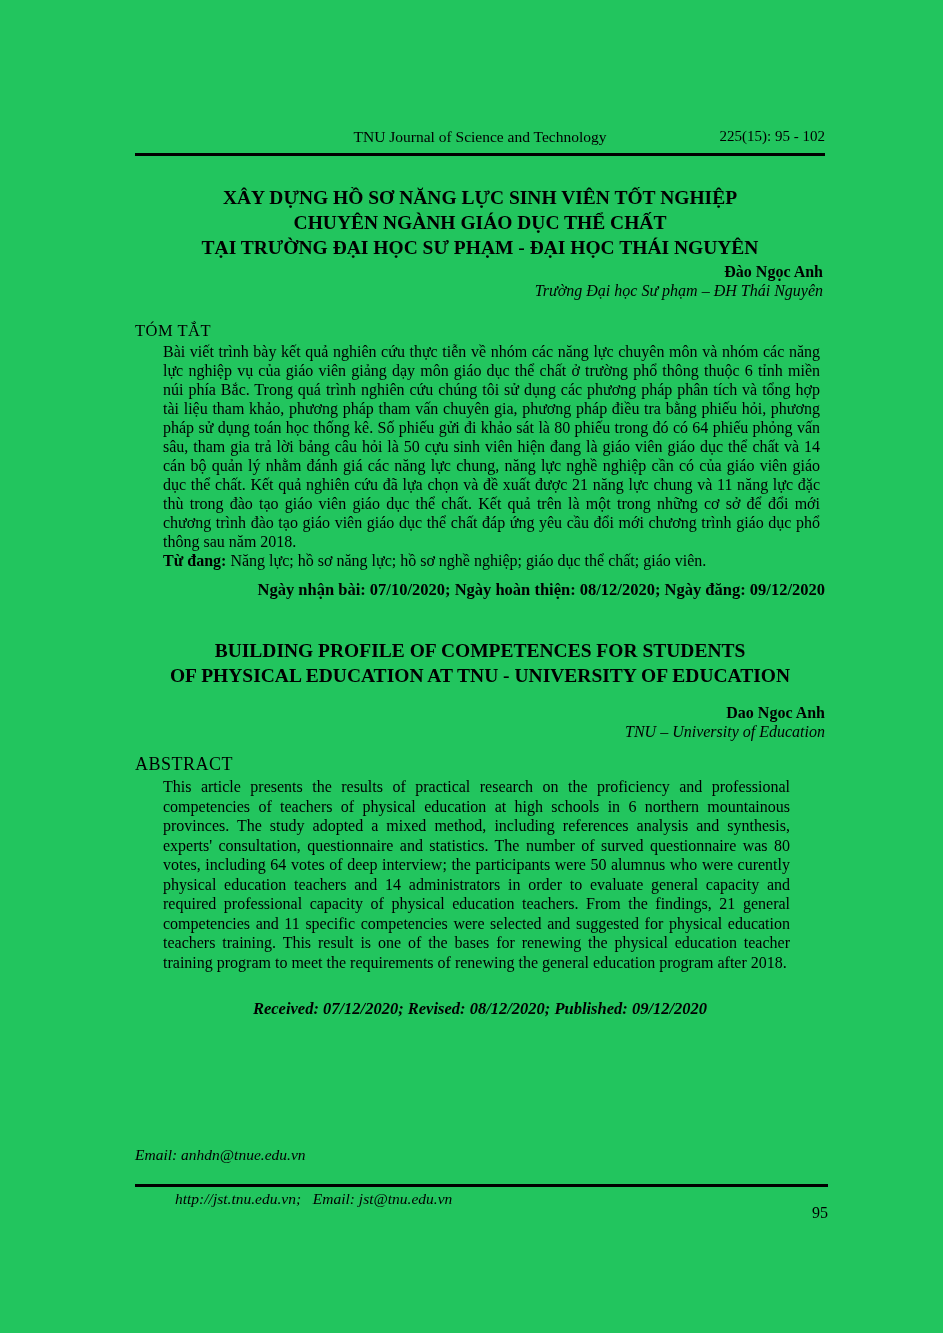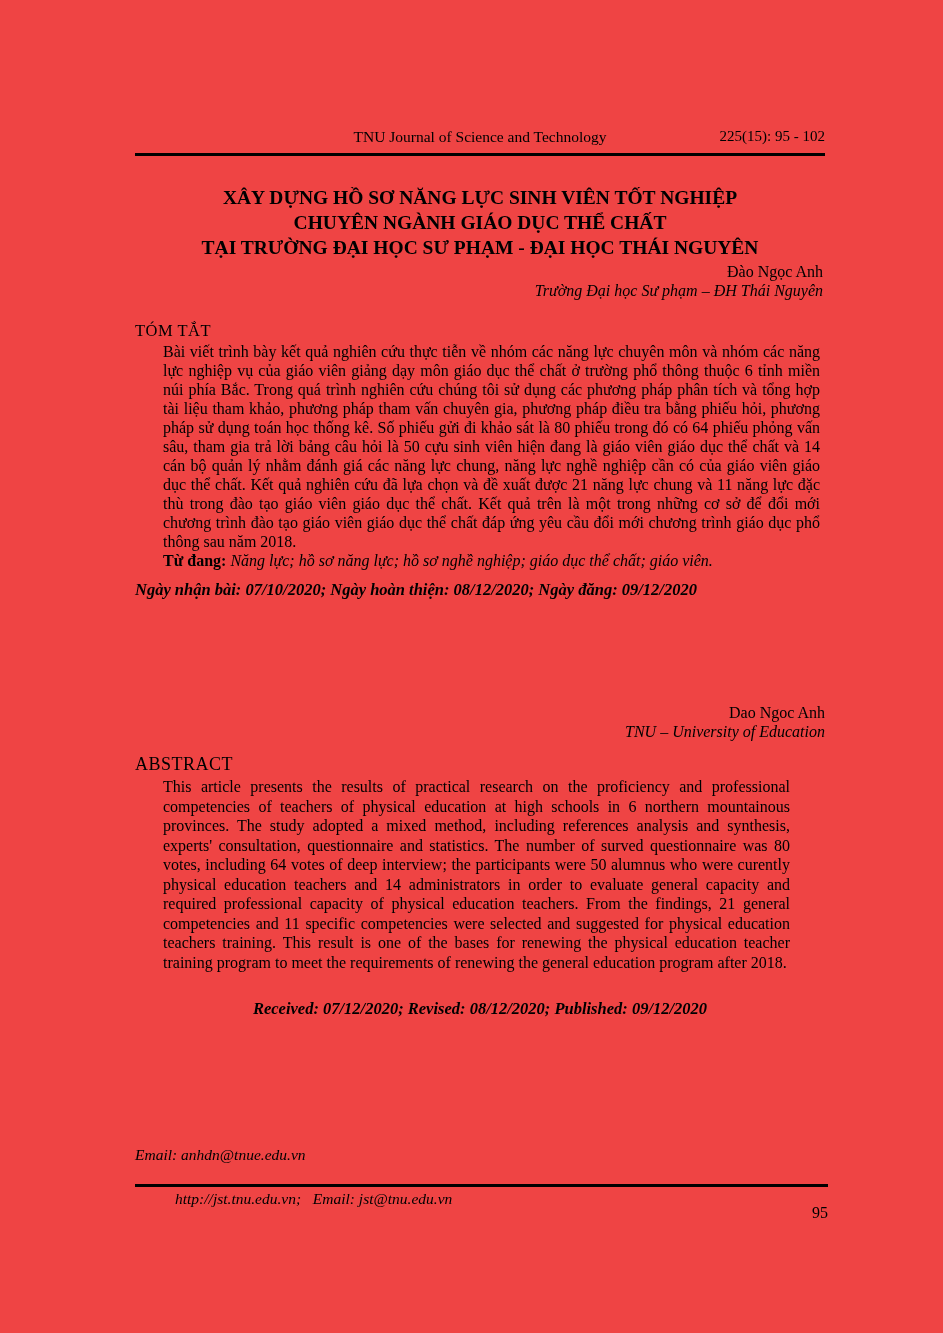--- a/index.html
+++ b/index.html
@@ -1,20 +1,20 @@
 <!DOCTYPE html>
 <html><head>
 <meta charset="utf-8">
 <style>
   html, body { margin: 0; padding: 0; background: #e8e8e8; }
   .page {
     position: relative;
     width: 943px;
     height: 1333px;
-    background: #ef4444;
+    background: #22c55e;
     margin: 0 auto;
     font-family: "Liberation Serif", "DejaVu Serif", serif;
     color: #000000;
     overflow: hidden;
   }
   .abs { position: absolute; }
 
   
   .journal-header {
     top: 128px; left: 135px; width: 690px;
@@ -32,39 +32,39 @@
   
   .vn-title {
     top: 185px; left: 130px; width: 700px;
     font-size: 19.5px; font-weight: bold; line-height: 25px;
     text-align: center;
   }
   .vn-author-block {
     top: 262px; left: 135px; width: 688px;
     text-align: right; line-height: 19px; font-size: 16px;
   }
-  .author-name { font-weight: normal; }
+  .author-name { font-weight: bold; }
   .author-affil { font-style: italic; }
 
   .vn-abstract-heading {
     top: 321px; left: 135px;
     font-size: 16.5px; letter-spacing: 0.5px;
   }
   .vn-abstract-block {
     top: 342px; left: 163px; width: 657px;
     font-size: 16px; line-height: 19px; text-align: justify;
   }
   .keywords-line { text-align: left; }
   .kw-label { font-weight: bold; }
-  .kw-content { font-style: italic; margin-left: 4px; }
+  .kw-content { margin-left: 4px; }
 
   .vn-dates {
     top: 580px; left: 135px; width: 690px;
-    font-size: 16.5px; font-weight: bold; font-style: italic;
-    text-align: left;
+    font-size: 16.5px; font-weight: bold; 
+    text-align: right;
   }
 
   
   .en-title {
     top: 638px; left: 130px; width: 700px;
     font-size: 19.5px; font-weight: bold; line-height: 25px;
     text-align: center;
   }
   .en-author-block {
     top: 703px; left: 135px; width: 690px;
@@ -127,20 +127,24 @@
   <div class="abs vn-abstract-heading">TÓM TẮT</div>
   <div class="abs vn-abstract-block">
     <div>Bài viết trình bày kết quả nghiên cứu thực tiễn về nhóm các năng lực chuyên môn và nhóm các năng lực nghiệp vụ của giáo viên giảng dạy môn giáo dục thể chất ở trường phổ thông thuộc 6 tỉnh miền núi phía Bắc. Trong quá trình nghiên cứu chúng tôi sử dụng các phương pháp phân tích và tổng hợp tài liệu tham khảo, phương pháp tham vấn chuyên gia, phương pháp điều tra bằng phiếu hỏi, phương pháp sử dụng toán học thống kê. Số phiếu gửi đi khảo sát là 80 phiếu trong đó có 64 phiếu phỏng vấn sâu, tham gia trả lời bảng câu hỏi là 50 cựu sinh viên hiện đang là giáo viên giáo dục thể chất và 14 cán bộ quản lý nhằm đánh giá các năng lực chung, năng lực nghề nghiệp cần có của giáo viên giáo dục thể chất. Kết quả nghiên cứu đã lựa chọn và đề xuất được 21 năng lực chung và 11 năng lực đặc thù trong đào tạo giáo viên giáo dục thể chất. Kết quả trên là một trong những cơ sở để đổi mới chương trình đào tạo giáo viên giáo dục thể chất đáp ứng yêu cầu đổi mới chương trình giáo dục phổ thông sau năm 2018.</div>
     <div class="keywords-line">
       <span class="kw-label">Từ đang:</span><span class="kw-content">Năng lực; hồ sơ năng lực; hồ sơ nghề nghiệp; giáo dục thể chất; giáo viên.</span>
     </div>
   </div>
 
   <div class="abs vn-dates">Ngày nhận bài: 07/10/2020; Ngày hoàn thiện: 08/12/2020; Ngày đăng: 09/12/2020</div>
 
+  <div class="abs en-title">
+    <div>BUILDING PROFILE OF COMPETENCES FOR STUDENTS</div>
+    <div>OF PHYSICAL EDUCATION AT TNU - UNIVERSITY OF EDUCATION</div>
+  </div>
 
   <div class="abs en-author-block">
     <div class="author-name">Dao Ngoc Anh</div>
     <div class="author-affil">TNU – University of Education</div>
   </div>
 
   <div class="abs en-abstract-heading">ABSTRACT</div>
   <div class="abs en-abstract-block">
     <div>This article presents the results of practical research on the proficiency and professional competencies of teachers of physical education at high schools in 6 northern mountainous provinces. The study adopted a mixed method, including references analysis and synthesis, experts' consultation, questionnaire and statistics. The number of surved questionnaire was 80 votes, including 64 votes of deep interview; the participants were 50 alumnus who were curently physical education teachers and 14 administrators in order to evaluate general capacity and required professional capacity of physical education teachers. From the findings, 21 general competencies and 11 specific competencies were selected and suggested for physical education teachers training. This result is one of the bases for renewing the physical education teacher training program to meet the requirements of renewing the general education program after 2018.</div>
   </div>

